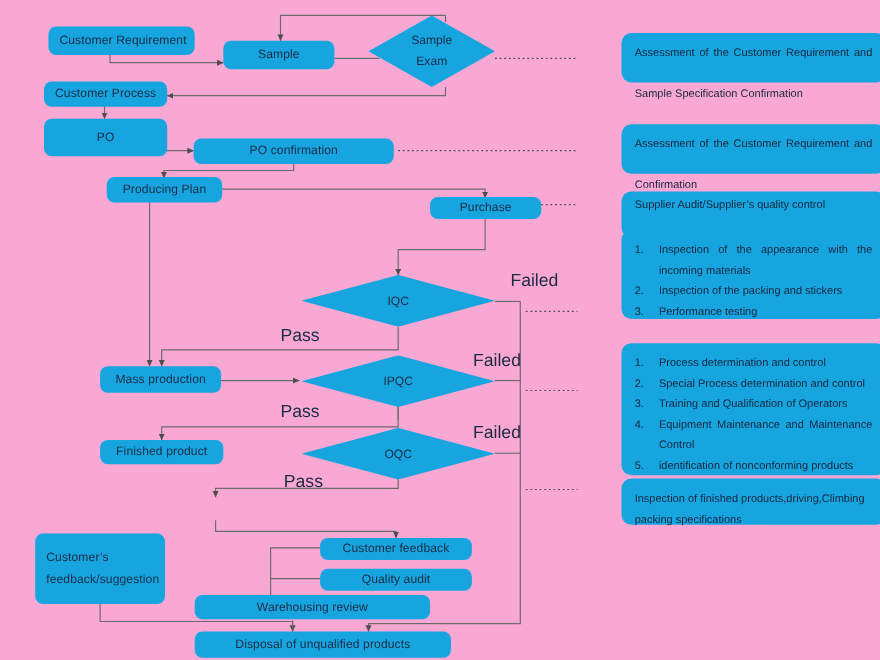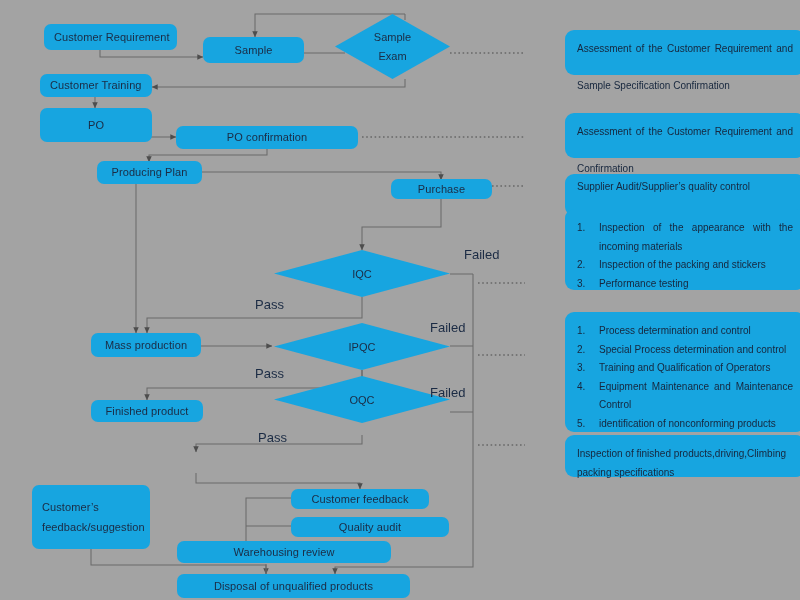--- a/index.html
+++ b/index.html
@@ -1,18 +1,18 @@
 <!DOCTYPE html>
 <html><head>
 <meta charset="utf-8">
 <style>
   html,body{margin:0;padding:0;background:#ffffff;}
   body{width:800px;height:600px;overflow:hidden;
        font-family:"Liberation Sans","DejaVu Sans",sans-serif;}
-  #stage{position:relative;width:800px;height:600px;background:#a3a3a3;}
+  #stage{position:relative;width:800px;height:600px;background:#f9a8d4;}
   svg#wires{position:absolute;left:0;top:0;width:800px;height:600px;overflow:visible;}
 
   .node{position:absolute;box-sizing:border-box;background:#17a5e0;
         border-radius:7px;color:#1b2b44;display:flex;align-items:center;
         justify-content:center;font-size:11px;line-height:1.35;
         letter-spacing:.1px;z-index:2;}
   .node.left{justify-content:flex-start;padding-left:10px;}
   .diamond{position:absolute;z-index:2;}
   .diamond .shape{position:absolute;inset:0;background:#17a5e0;
         clip-path:polygon(50% 0%,100% 50%,50% 100%,0% 50%);}
@@ -24,21 +24,21 @@
         border-radius:9px;color:#16263d;font-size:10px;line-height:1.85;
         padding:10px 12px 6px 12px;text-align:justify;text-justify:inter-word;z-index:2;margin-left:40px;}
   .note .ln{display:block;}
   .note ol{margin:0;padding:0;list-style:none;}
   .note ol li{display:block;text-indent:0;padding-left:22px;position:relative;
         text-align:justify;}
   .note ol li .num{position:absolute;left:0;top:0;}
   .note.just p{margin:0;text-align:justify;}
   .note.just p:after{content:"";display:inline-block;width:100%;}
 
-  .edgelabel{position:absolute;font-size:13px;color:#1b2b44;z-index:3;
+  .edgelabel{position:absolute;font-size:16px;color:#1b2b44;z-index:3;
         background:transparent;}
 </style>
 </head>
 <body>
 
 <div id="stage">
 
   <svg id="wires" viewBox="0 0 800 600" xmlns="http://www.w3.org/2000/svg">
     <defs>
       <marker id="ah" markerWidth="7" markerHeight="7" refX="5.4" refY="2.6" orient="auto" markerUnits="strokeWidth">
@@ -112,21 +112,21 @@
   <div class="node" style="left:203px;top:37px;width:101px;height:26px;">Sample</div>
 
   <div class="diamond two" style="left:335px;top:14px;width:115px;height:65px;">
     <div class="shape"></div>
     <div class="dlabel">
       <span>Sample</span>
       <span>Exam</span>
     </div>
   </div>
 
-  <div class="node left" style="left:40px;top:74px;width:112px;height:23px;">Customer Training</div>
+  <div class="node left" style="left:40px;top:74px;width:112px;height:23px;">Customer Process</div>
 
   <div class="node" style="left:40px;top:108px;width:112px;height:34px;">PO</div>
 
   <div class="node" style="left:97px;top:161px;width:105px;height:23px;">Producing Plan</div>
 
   <div class="node" style="left:176px;top:126px;width:182px;height:23px;">PO confirmation</div>
 
   <div class="node" style="left:391px;top:179px;width:101px;height:20px;">Purchase</div>
 
   <div class="diamond" style="left:274px;top:250px;width:176px;height:47px;">
@@ -136,35 +136,35 @@
 
   <div class="node" style="left:91px;top:333px;width:110px;height:24px;">Mass production</div>
 
   <div class="diamond" style="left:274px;top:323px;width:176px;height:47px;">
     <div class="shape"></div>
     <div class="dlabel">IPQC</div>
   </div>
 
   <div class="node" style="left:91px;top:400px;width:112px;height:22px;">Finished product</div>
 
-  <div class="diamond" style="left:274px;top:376px;width:176px;height:47px;">
+  <div class="diamond" style="left:274px;top:389px;width:176px;height:47px;">
     <div class="shape"></div>
     <div class="dlabel">OQC</div>
   </div>
 
 
   <div class="node left" style="left:32px;top:485px;width:118px;height:64px;
        flex-direction:column;align-items:flex-start;justify-content:center;">
     <span>Customer’s</span>
     <span style="margin-top:5px;">feedback/suggestion</span>
   </div>
 
   <div class="node" style="left:291px;top:489px;width:138px;height:20px;">Customer feedback</div>
 
-  <div class="node" style="left:291px;top:517px;width:158px;height:20px;">Quality audit</div>
+  <div class="node" style="left:291px;top:517px;width:138px;height:20px;">Quality audit</div>
 
   <div class="node" style="left:177px;top:541px;width:214px;height:22px;">Warehousing review</div>
 
   <div class="node" style="left:177px;top:574px;width:233px;height:24px;">Disposal of unqualified products</div>
 
   <div class="edgelabel" style="left:464px;top:247px;">Failed</div>
   <div class="edgelabel" style="left:430px;top:320px;">Failed</div>
   <div class="edgelabel" style="left:430px;top:385px;">Failed</div>
   <div class="edgelabel" style="left:255px;top:297px;">Pass</div>
   <div class="edgelabel" style="left:255px;top:366px;">Pass</div>

